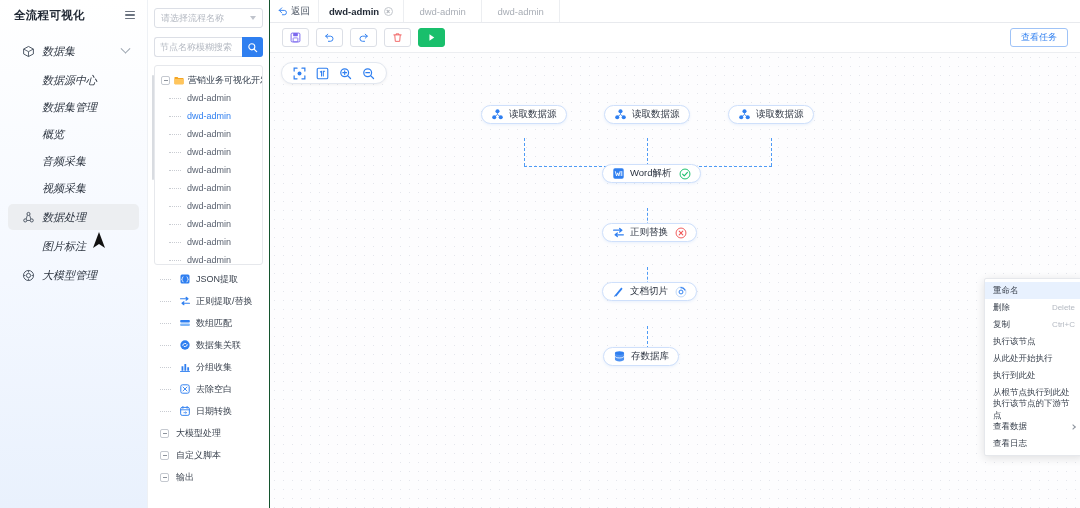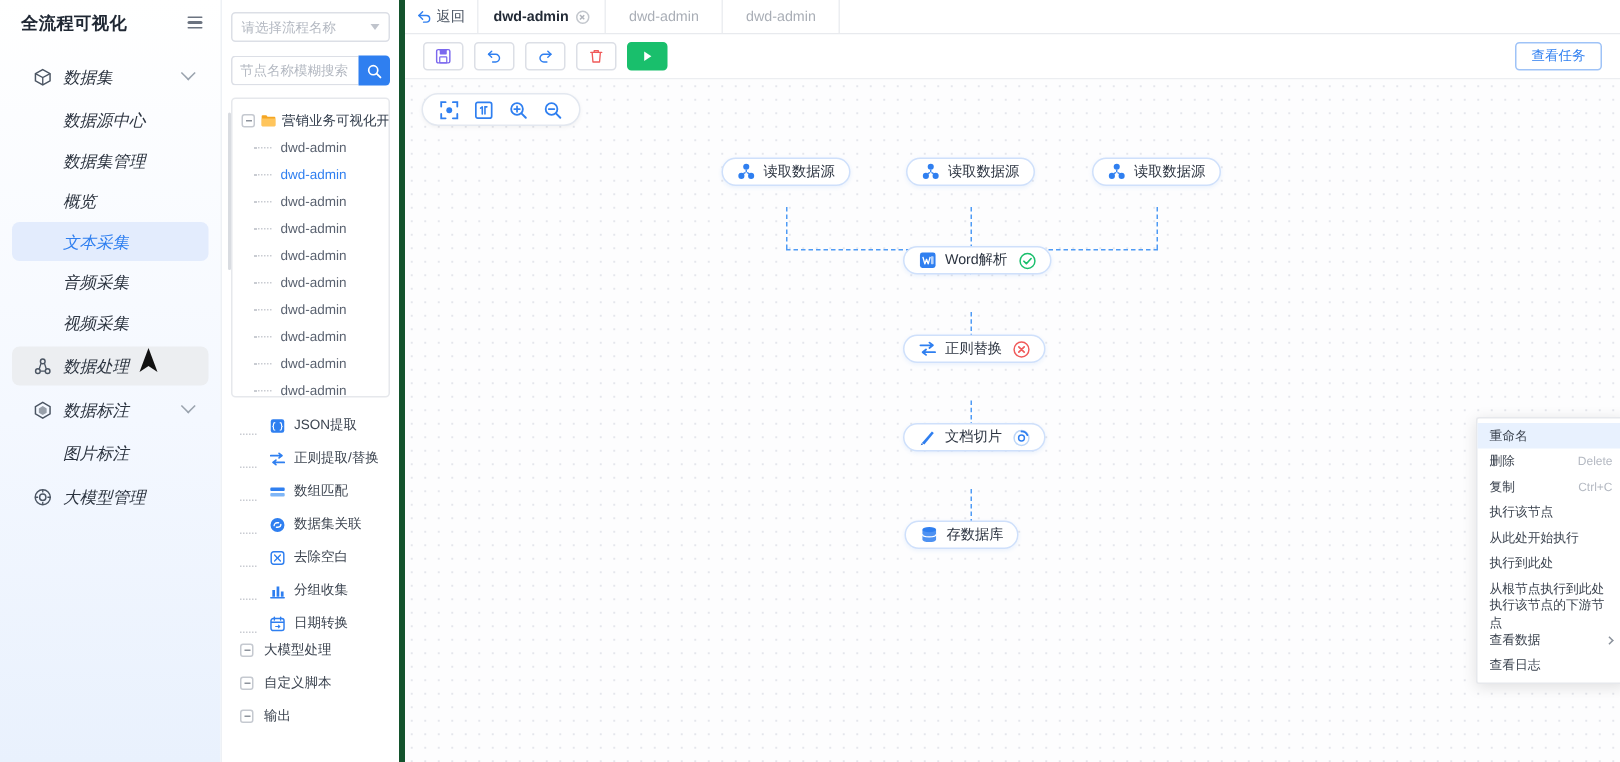--- a/index.html
+++ b/index.html
@@ -45,21 +45,21 @@
     margin-left: auto; width: 7px; height: 7px;
     border-right: 1.2px solid #9aa3ae; border-bottom: 1.2px solid #9aa3ae;
     transform: rotate(45deg) translate(-2px,-2px);
   }
   .sb-caret.up { transform: rotate(-135deg) translate(-1px,-1px); }
   .cursor-arrow { position: absolute; left: 92px; top: 231px; width: 14px; height: 18px; }
 
   
   .treepanel {
     width: 122px; flex: 0 0 122px; height: 508px;
-    background: #fff; border-right: 4px solid #14532d;
+    background: #fff; border-right: 1px solid #14532d;
     padding: 8px 6px 0 6px; position: relative;
   }
   .sel-box {
     height: 20px; border: 1px solid #dcdfe6; border-radius: 3px;
     display: flex; align-items: center; padding: 0 6px;
     font-size: 9px; color: #b4b9c2; background: #fff; position: relative;
   }
   .sel-arrow {
     position: absolute; right: 6px; top: 7px;
     width: 0; height: 0; border-left: 3px solid transparent;
@@ -102,21 +102,21 @@
   }
   .folder-ic { width: 10px; height: 9px; flex: 0 0 10px; }
   .leaf-row { padding-left: 14px; color: #5a6270; }
   .leaf-row .dots {
     width: 12px; border-top: 1px dotted #c9ccd2; height: 1px; flex: 0 0 12px; margin-right: 2px;
   }
   .leaf-row.sel { color: #2f7ff0; }
 
   .tree-list-2 { margin-top: 3px; }
   .tl2-row {
-    height: 22px; display: flex; align-items: flex-end; gap: 5px;
+    height: 22px; display: flex; align-items: center; gap: 5px;
     font-size: 9px; color: #3b434f; padding-left: 20px; cursor: pointer;
   }
   .tl2-row .dots {
     width: 11px; border-top: 1px dotted #c9ccd2; height: 1px; flex: 0 0 11px;
     margin-left: -14px; margin-right: 3px;
   }
   .tl2-ic { width: 12px; height: 12px; flex: 0 0 12px; }
   .tl2-group {
     height: 22px; display: flex; align-items: center; gap: 7px;
     font-size: 9px; color: #3b434f; padding-left: 6px; cursor: pointer;
@@ -235,45 +235,34 @@
         </div>
         <div class="sb-item child">
           <span class="lbl">数据源中心</span>
         </div>
         <div class="sb-item child">
           <span class="lbl">数据集管理</span>
         </div>
         <div class="sb-item child">
           <span class="lbl">概览</span>
         </div>
-        <div class="sb-item child active-blue">
-          <span class="lbl">文本采集</span>
-        </div>
         <div class="sb-item child">
           <span class="lbl">音频采集</span>
         </div>
         <div class="sb-item child">
           <span class="lbl">视频采集</span>
         </div>
         <div class="sb-item active-grey">
           <svg class="ic" width="13" height="13" viewBox="0 0 16 16">
             <circle cx="4" cy="11.6" r="1.9" fill="none" stroke="#4b5563" stroke-width="1.2"></circle>
                <circle cx="12" cy="11.6" r="1.9" fill="none" stroke="#4b5563" stroke-width="1.2"></circle>
                <circle cx="8" cy="3.6" r="1.9" fill="none" stroke="#4b5563" stroke-width="1.2"></circle>
                <path d="M6.6 5.2 L5.1 9.9 M9.4 5.2 L10.9 9.9 M6 11.6 H10" stroke="#4b5563" stroke-width="1.1"></path>
           </svg>
           <span class="lbl">数据处理</span>
-        </div>
-        <div class="sb-item">
-          <svg class="ic" width="13" height="13" viewBox="0 0 16 16">
-            <path d="M8 1.6 L14 5 V11 L8 14.4 L2 11 V5 Z" fill="none" stroke="#4b5563" stroke-width="1.2"></path>
-               <path d="M8 4.6 L11.2 6.5 V10 L8 11.9 L4.8 10 V6.5 Z" fill="#4b5563" opacity=".55"></path>
-          </svg>
-          <span class="lbl">数据标注</span>
-          <span class="sb-caret"></span>
         </div>
         <div class="sb-item child">
           <span class="lbl">图片标注</span>
         </div>
         <div class="sb-item">
           <svg class="ic" width="13" height="13" viewBox="0 0 16 16">
             <circle cx="8" cy="8" r="6.2" fill="none" stroke="#4b5563" stroke-width="1.2"></circle>
                <circle cx="8" cy="8" r="2.6" fill="none" stroke="#4b5563" stroke-width="1.2"></circle>
                <path d="M8 1.8 V4.2 M8 11.8 V14.2 M1.8 8 H4.2 M11.8 8 H14.2" stroke="#4b5563" stroke-width="1.1"></path>
           </svg>
@@ -387,32 +376,32 @@
           <span class="dots"></span>
           <svg class="tl2-ic" width="12" height="12" viewBox="0 0 16 16">
             <circle cx="8" cy="8" r="6.2" fill="#2f7ff0"></circle>
                <path d="M5 8.6 a2.6 2.6 0 0 1 2.6-2.6 h1.4 M11 7.4 a2.6 2.6 0 0 1 -2.6 2.6 H7" fill="none" stroke="#fff" stroke-width="1.2" stroke-linecap="round"></path>
           </svg>
           <span>数据集关联</span>
         </div>
         <div class="tl2-row">
           <span class="dots"></span>
           <svg class="tl2-ic" width="12" height="12" viewBox="0 0 16 16">
-            <rect x="2.4" y="2.4" width="11.2" height="11.2" rx="2.2" fill="none" stroke="#2f7ff0" stroke-width="1.3"></rect>
-               <path d="M10.6 5.4 L5.4 10.6 M5.4 5.4 L10.6 10.6" stroke="#2f7ff0" stroke-width="1.2" stroke-linecap="round"></path>
-          </svg>
-          <span>去除空白</span>
+            <path d="M3.4 13 V7 h2.4 v6 M7.2 13 V4 h2.4 v9 M11 13 V8.4 h2.4 V13" fill="#2f7ff0"></path>
+               <path d="M2 14 H14" stroke="#2f7ff0" stroke-width="1.2" stroke-linecap="round"></path>
+          </svg>
+          <span>分组收集</span>
         </div>
         <div class="tl2-row">
           <span class="dots"></span>
           <svg class="tl2-ic" width="12" height="12" viewBox="0 0 16 16">
-            <path d="M3.4 13 V7 h2.4 v6 M7.2 13 V4 h2.4 v9 M11 13 V8.4 h2.4 V13" fill="#2f7ff0"></path>
-               <path d="M2 14 H14" stroke="#2f7ff0" stroke-width="1.2" stroke-linecap="round"></path>
-          </svg>
-          <span>分组收集</span>
+            <rect x="2.4" y="2.4" width="11.2" height="11.2" rx="2.2" fill="none" stroke="#2f7ff0" stroke-width="1.3"></rect>
+               <path d="M10.6 5.4 L5.4 10.6 M5.4 5.4 L10.6 10.6" stroke="#2f7ff0" stroke-width="1.2" stroke-linecap="round"></path>
+          </svg>
+          <span>去除空白</span>
         </div>
         <div class="tl2-row">
           <span class="dots"></span>
           <svg class="tl2-ic" width="12" height="12" viewBox="0 0 16 16">
             <rect x="2.2" y="3.2" width="11.6" height="10.6" rx="2" fill="none" stroke="#2f7ff0" stroke-width="1.3"></rect>
                <path d="M2.2 6.4 H13.8" stroke="#2f7ff0" stroke-width="1.2"></path>
                <path d="M5.2 2 V4.4 M10.8 2 V4.4" stroke="#2f7ff0" stroke-width="1.3" stroke-linecap="round"></path>
                <path d="M6 10.2 h4 M8.6 8.8 L10 10.2 L8.6 11.6" fill="none" stroke="#2f7ff0" stroke-width="1"></path>
           </svg>
           <span>日期转换</span>

